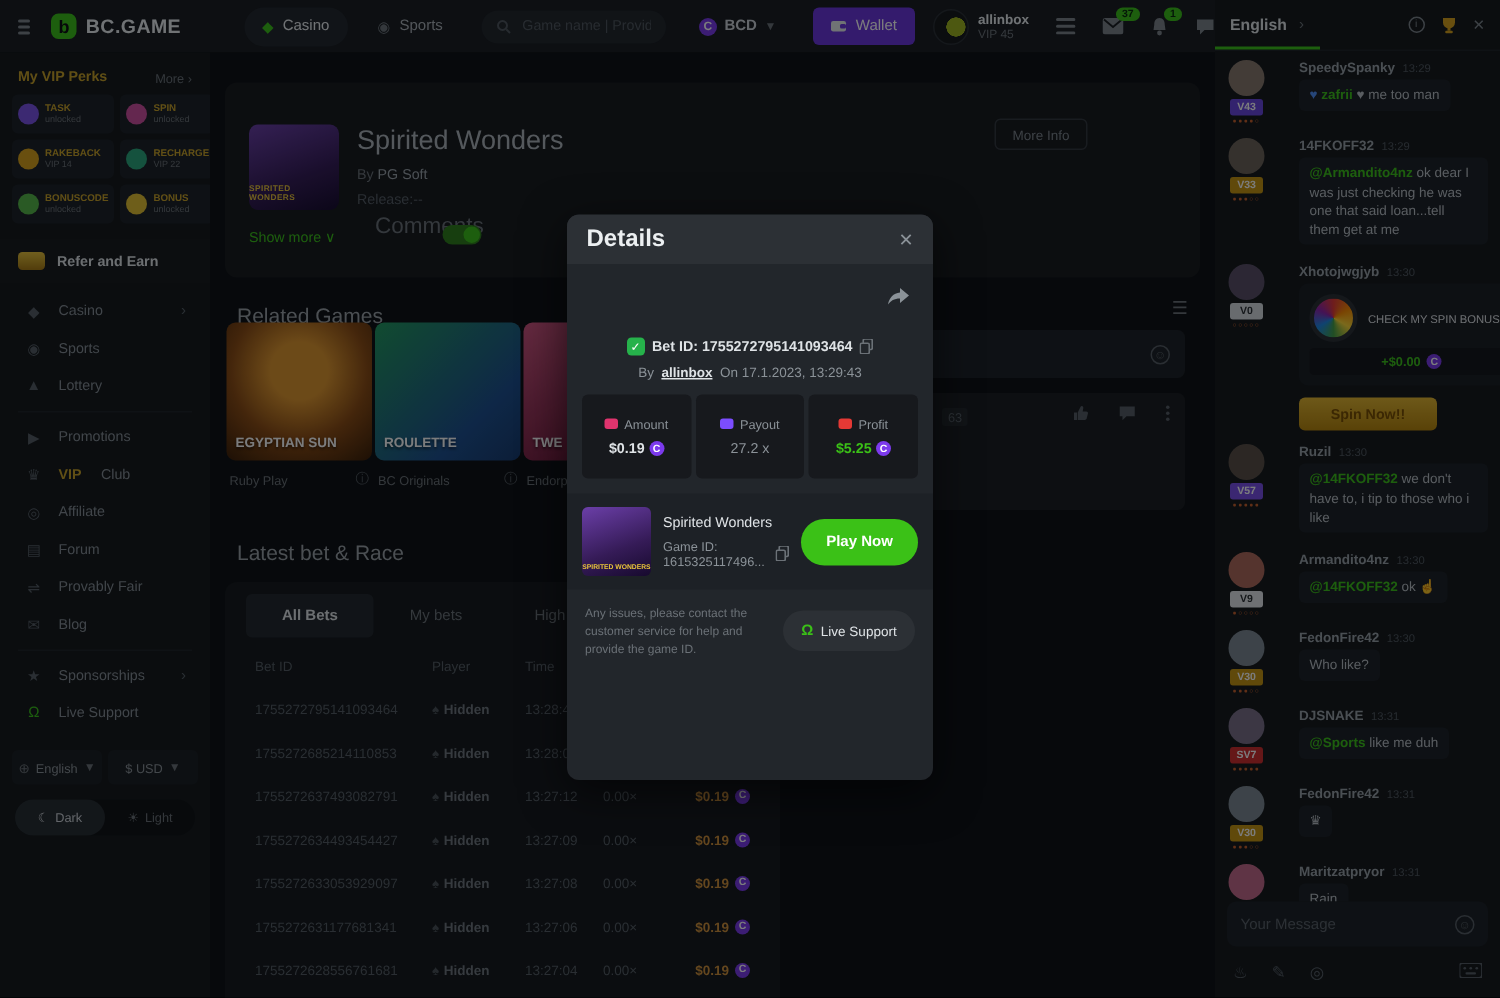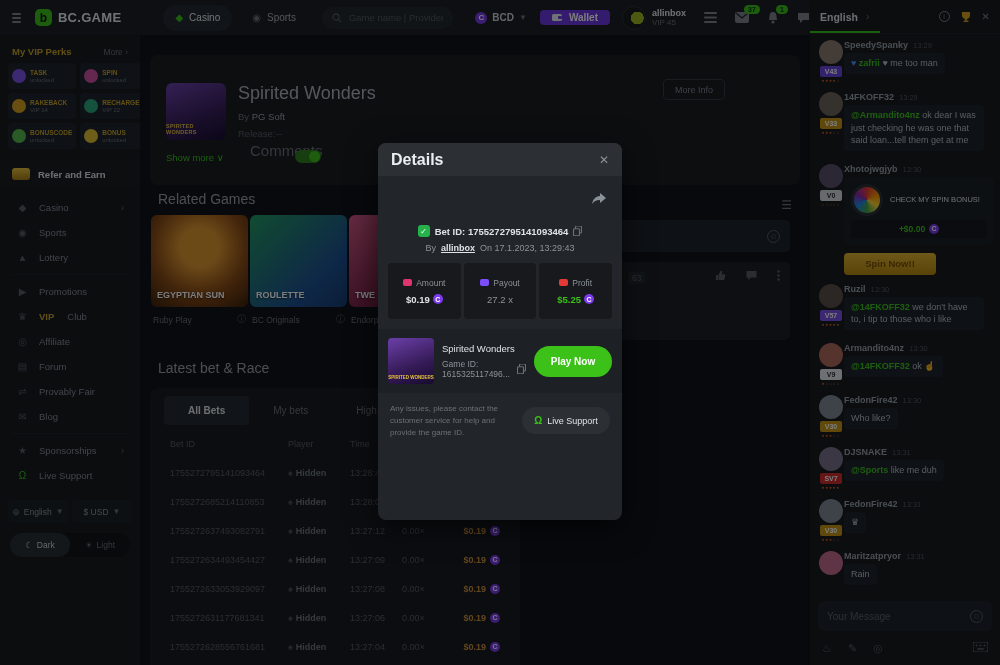--- a/index.html
+++ b/index.html
@@ -21,21 +21,21 @@
   .search { display:flex; align-items:center; gap:7px; margin-left:14px; width:195px; height:22px; border-radius:11px; background:#22262b; padding:0 10px; }
   .search svg { flex:none; }
   .search input { background:transparent; border:none; outline:none; color:#9aa1a8; font-size:9.5px; width:100%; font-family:"Liberation Sans",sans-serif; }
   .search input::placeholder { color:#50575e; }
   .cur { display:flex; align-items:center; gap:5px; margin-left:22px; cursor:pointer; }
   .coin { display:inline-flex; align-items:center; justify-content:center; background:#7c3aed; color:#fff; border-radius:50%; font-weight:bold; }
   .coin.c12 { width:12px; height:12px; font-size:8px; }
   .coin.c10 { width:10px; height:10px; font-size:7px; }
   .cur-tx { color:#cdd2d7; font-size:10px; font-weight:bold; }
   .chev { color:#6b7177; font-size:8px; }
-  .wallet-btn { display:flex; align-items:center; gap:6px; height:15px; padding:0 12px; border-radius:4px; background:#6c35de; margin-left:13px; color:#fff; font-size:10px; font-weight:bold; cursor:pointer; }
+  .wallet-btn { display:flex; align-items:center; gap:6px; height:25px; padding:0 12px; border-radius:4px; background:#6c35de; margin-left:24px; color:#fff; font-size:10px; font-weight:normal; cursor:pointer; }
   .usr { display:flex; align-items:center; gap:6px; margin-left:12px; cursor:pointer; }
   .avatar-top { width:24px; height:24px; border-radius:50%; background:radial-gradient(circle at 65% 50%, #9fb51e 0 35%, #15181b 36%); border:1px solid #2a2e33; }
   .usr-name { color:#e8ecef; font-size:9px; font-weight:bold; line-height:1.2; }
   .usr-vip { color:#6b7177; font-size:8px; }
   .tb-ic { position:relative; margin-left:18px; color:#7d848b; cursor:pointer; display:flex; }
   .badge { position:absolute; top:-7px; left:9px; background:#3bc117; color:#07290a; font-size:7px; font-weight:bold; border-radius:7px; padding:1px 4px; }
 
   
   .sidebar { position:absolute; left:0; top:35px; width:140px; height:630px; background:#15181b; }
   .perks-head { display:flex; justify-content:space-between; align-items:center; padding:11px 12px 6px 12px; }
@@ -114,21 +114,21 @@
 
   
   .chat { position:absolute; right:0; top:0; width:190px; height:665px; background:#15181b; display:flex; flex-direction:column; }
   .chat-head { flex:none; height:34px; display:flex; align-items:center; padding:0 10px; border-bottom:1px solid #1e2226; position:relative; }
   .chat-room { color:#dfe3e6; font-size:10.5px; font-weight:bold; }
   .chat-room-ch { color:#6b7177; font-size:10px; margin-left:8px; }
   .chat-head .grow { flex:1; }
   .chat-underline { position:absolute; left:0; bottom:0; width:70px; height:2px; background:#3bc117; }
   .ch-ic { color:#7d848b; margin-left:10px; cursor:pointer; display:flex; font-size:10px; }
   .chat-msgs { flex:1; overflow:hidden; padding:6px 8px; }
-  .msg { display:flex; gap:0; margin-bottom:9px; }
+  .msg { display:flex; gap:22px; margin-bottom:9px; }
   .msg-left { width:26px; flex:none; display:flex; flex-direction:column; align-items:center; }
   .av { width:24px; height:24px; border-radius:50%; }
   .vb { margin-top:2px; min-width:22px; padding:0 2px; height:11px; border-radius:2px; font-size:7px; font-weight:bold; color:#fff; display:flex; align-items:center; justify-content:center; }
   .dots { font-size:4.5px; color:#c75f2a; letter-spacing:1px; margin-top:1px; }
   .msg-body { flex:1; min-width:0; }
   .mh { display:flex; align-items:baseline; gap:5px; margin-bottom:3px; }
   .mh .un { color:#9aa1a8; font-size:9px; font-weight:bold; }
   .mh .tm { color:#50575e; font-size:7.5px; }
   .bub { background:#1d2126; border-radius:4px; padding:4px 7px; color:#b9bfc5; font-size:9px; line-height:1.4; width:fit-content; max-width:140px; margin-bottom:4px; }
   .mention { color:#3bc117; font-weight:bold; }
@@ -423,21 +423,21 @@
           <span>SPIRITED WONDERS</span>
         </div>
       <div class="gtitle">Spirited Wonders</div>
       <div class="gby"><span>By</span> <b>PG Soft</b></div>
       <div class="grel">Release:--</div>
       <div class="show-more">Show more ∨</div>
       <div class="cmt-lbl">Comments</div>
       <div class="toggle"></div>
       <div class="more-info">More Info</div>
     </div>
-    <div class="sec-h" style="left:18px;top:156px">Related Games</div>
+    <div class="sec-h" style="left:18px;top:167px">Related Games</div>
     <div class="rel-cards">
 
         <div class="rg">
           <div class="rg-art g-egyptian">
             <span>EGYPTIAN SUN</span>
           </div>
           <div class="rg-lbl">
             <span>Ruby Play</span>
             <span class="i">ⓘ</span>
           </div>

